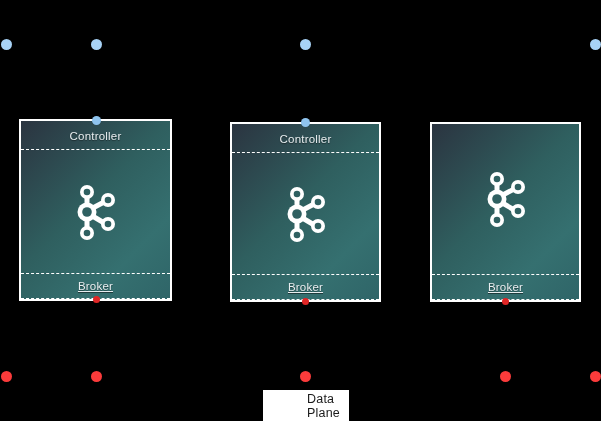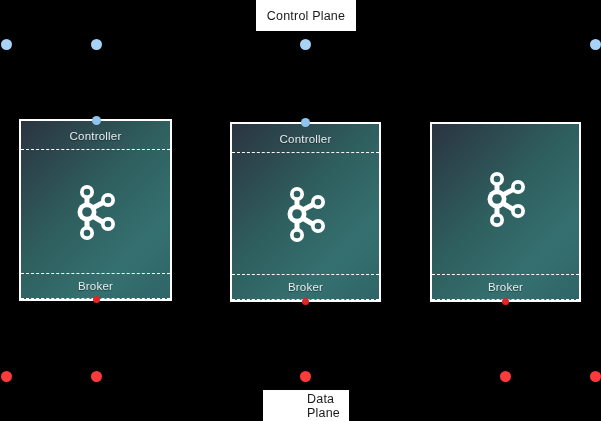--- a/index.html
+++ b/index.html
@@ -56,21 +56,21 @@
     display: flex;
     align-items: center;
     justify-content: center;
     color: #e8eef0;
     font-size: 11.5px;
     font-family: "Liberation Sans", sans-serif;
     letter-spacing: 0.2px;
     text-shadow: 0 1px 1px rgba(0,0,0,0.45);
   }
   .band-controller { height: 29px; }
-  .band-broker     { height: 26px; }
+  .band-broker     { height: 26px; text-decoration: underline; }
 
   .band-controller::after {
     content: "";
     position: absolute;
     left: 0; right: 0; bottom: 0;
     border-bottom: 1px dashed #ffffff;
   }
   .band-broker::before {
     content: "";
     position: absolute;
@@ -113,21 +113,20 @@
   }
   .dot-red-sm {
     width: 7px; height: 7px;
     background: #e02626;
   }
 </style>
 </head>
 <body>
 
 <div id="canvas">
-    <div class="plane-chip" style="left: 256px; top: 0px; width: 100px; height: 31px;">Control Plane</div>
     <div class="plane-chip" style="left: 263px; top: 390px; width: 86px; height: 31px; padding-left: 44px;">Data Plane</div>
     <div class="node selected" style="left: 19px; top: 119px; width: 153px; height: 182px;">
       <div class="node-inner">
         <div class="band band-controller">Controller</div>
         <div class="body-area">
   <svg class="kafka-logo" width="46" height="58" viewBox="0 0 46 58">
     <g fill="none" stroke="#ffffff" stroke-width="5">
       <line x1="14" y1="14" x2="14" y2="29"></line>
       <line x1="14" y1="29" x2="14" y2="45"></line>
       <line x1="16" y1="27" x2="33" y2="18"></line>

